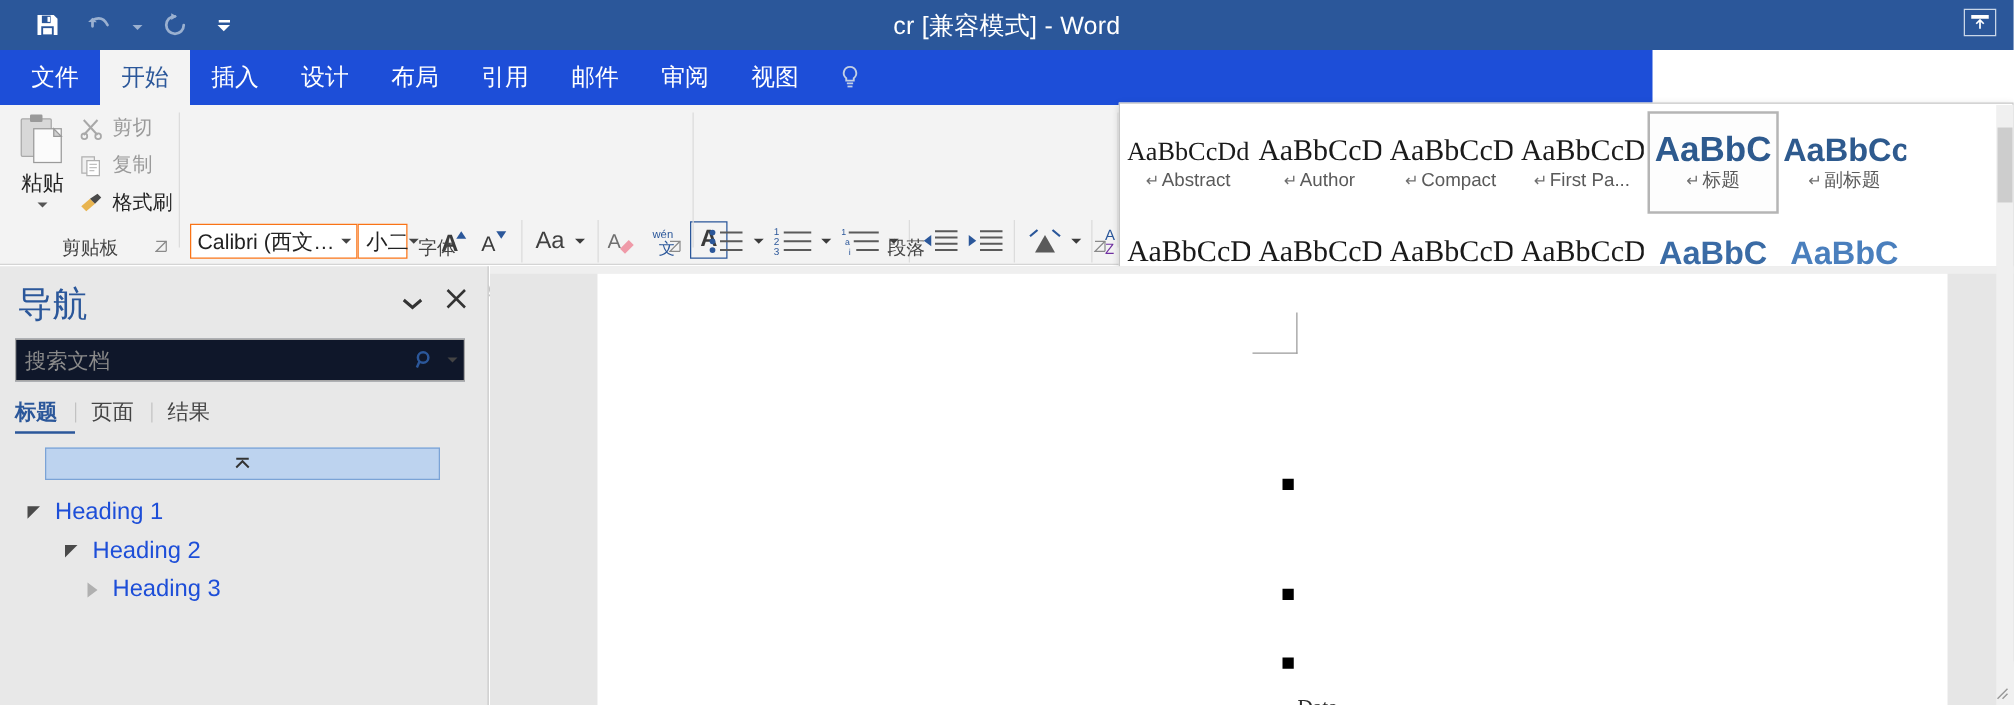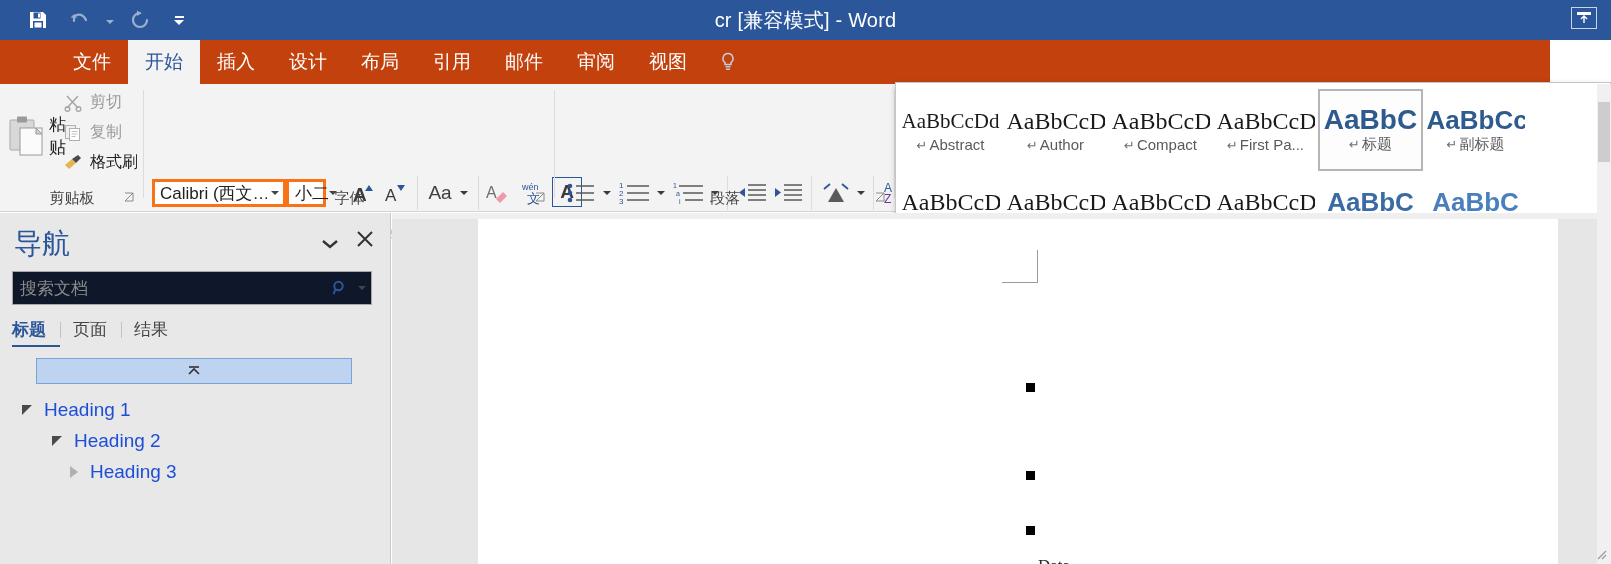--- a/index.html
+++ b/index.html
@@ -41,23 +41,22 @@
     font-size: 20px; color: #ffffff; letter-spacing: .2px;
   }
   .ribbon-display {
     position: absolute; right: 14px; top: 7px; width: 26px; height: 22px;
     display: flex; align-items: center; justify-content: center;
     border: 1px solid #c9d6e8;
   }
 
   
   .tabstrip {
-    position: absolute; left: 0; top: 40px; width: 1550px; height: 44px;
-    background: #c2410c;
-    padding-left: 48px;
+    position: absolute; left: 0; top: 40px; width: 1322px; height: 44px;
+    background: #1d4ed8;
   }
   .tabs { display: flex; align-items: stretch; height: 44px; padding-left: 8px; }
   .tab {
     padding: 0 17px; display: flex; align-items: center; justify-content: center;
     font-size: 19px; color: #ffffff; height: 44px; white-space: nowrap;
   }
   .tab.active { background: #f3f3f3; color: #2b579a; }
   .tellme {
     display: flex; align-items: center; gap: 8px; padding-left: 16px;
     font-size: 17px; color: #c3d0e4; white-space: nowrap;
@@ -76,34 +75,34 @@
   }
   .grp-divider { position: absolute; top: 6px; width: 1px; height: 108px; background: #dcdcdc; }
   .dialog-launcher {
     position: absolute; bottom: 6px; right: 6px; width: 14px; height: 14px;
     color: #8a8a8a; font-size: 12px; line-height: 12px;
   }
 
   
   .paste-btn {
     position: absolute; left: 6px; top: 4px; width: 56px; height: 96px;
-    display: flex; flex-direction: row; align-items: center; gap: 1px;
+    display: flex; flex-direction: column; align-items: center; gap: 1px;
   }
   .clip-icon { width: 42px; height: 44px; position: relative; margin-top: 2px; }
   .paste-label { font-size: 17px; color: #222; }
   .small-cmd {
     position: absolute; display: flex; align-items: center; gap: 6px;
     font-size: 16px; color: #9a9a9a; white-space: nowrap;
   }
   .small-cmd.enabled { color: #222; }
   .cmd-ico { width: 22px; height: 20px; display: flex; align-items: center; justify-content: center; }
 
   
   .fontname-box, .fontsize-box {
-    position: absolute; background: #fff; border: 3px solid #f97316;
+    position: absolute; background: #fff; border: 1px solid #f97316;
     display: flex; align-items: center; height: 28px;
   }
   .fontname-box { left: 152px; top: 95px; width: 134px; }
   .fontsize-box { left: 286px; top: 95px; width: 40px; }
   .fn-text { flex: 1; font-size: 17px; color: #222; padding-left: 5px; overflow: hidden; white-space: nowrap; }
   .fs-text { flex: 1; font-size: 17px; color: #222; padding-left: 6px; white-space: nowrap; }
   .combo-caret { width: 16px; display: flex; align-items: center; justify-content: center; color: #444; }
 
   .ico-btn {
     position: absolute; display: flex; align-items: center; justify-content: center;

